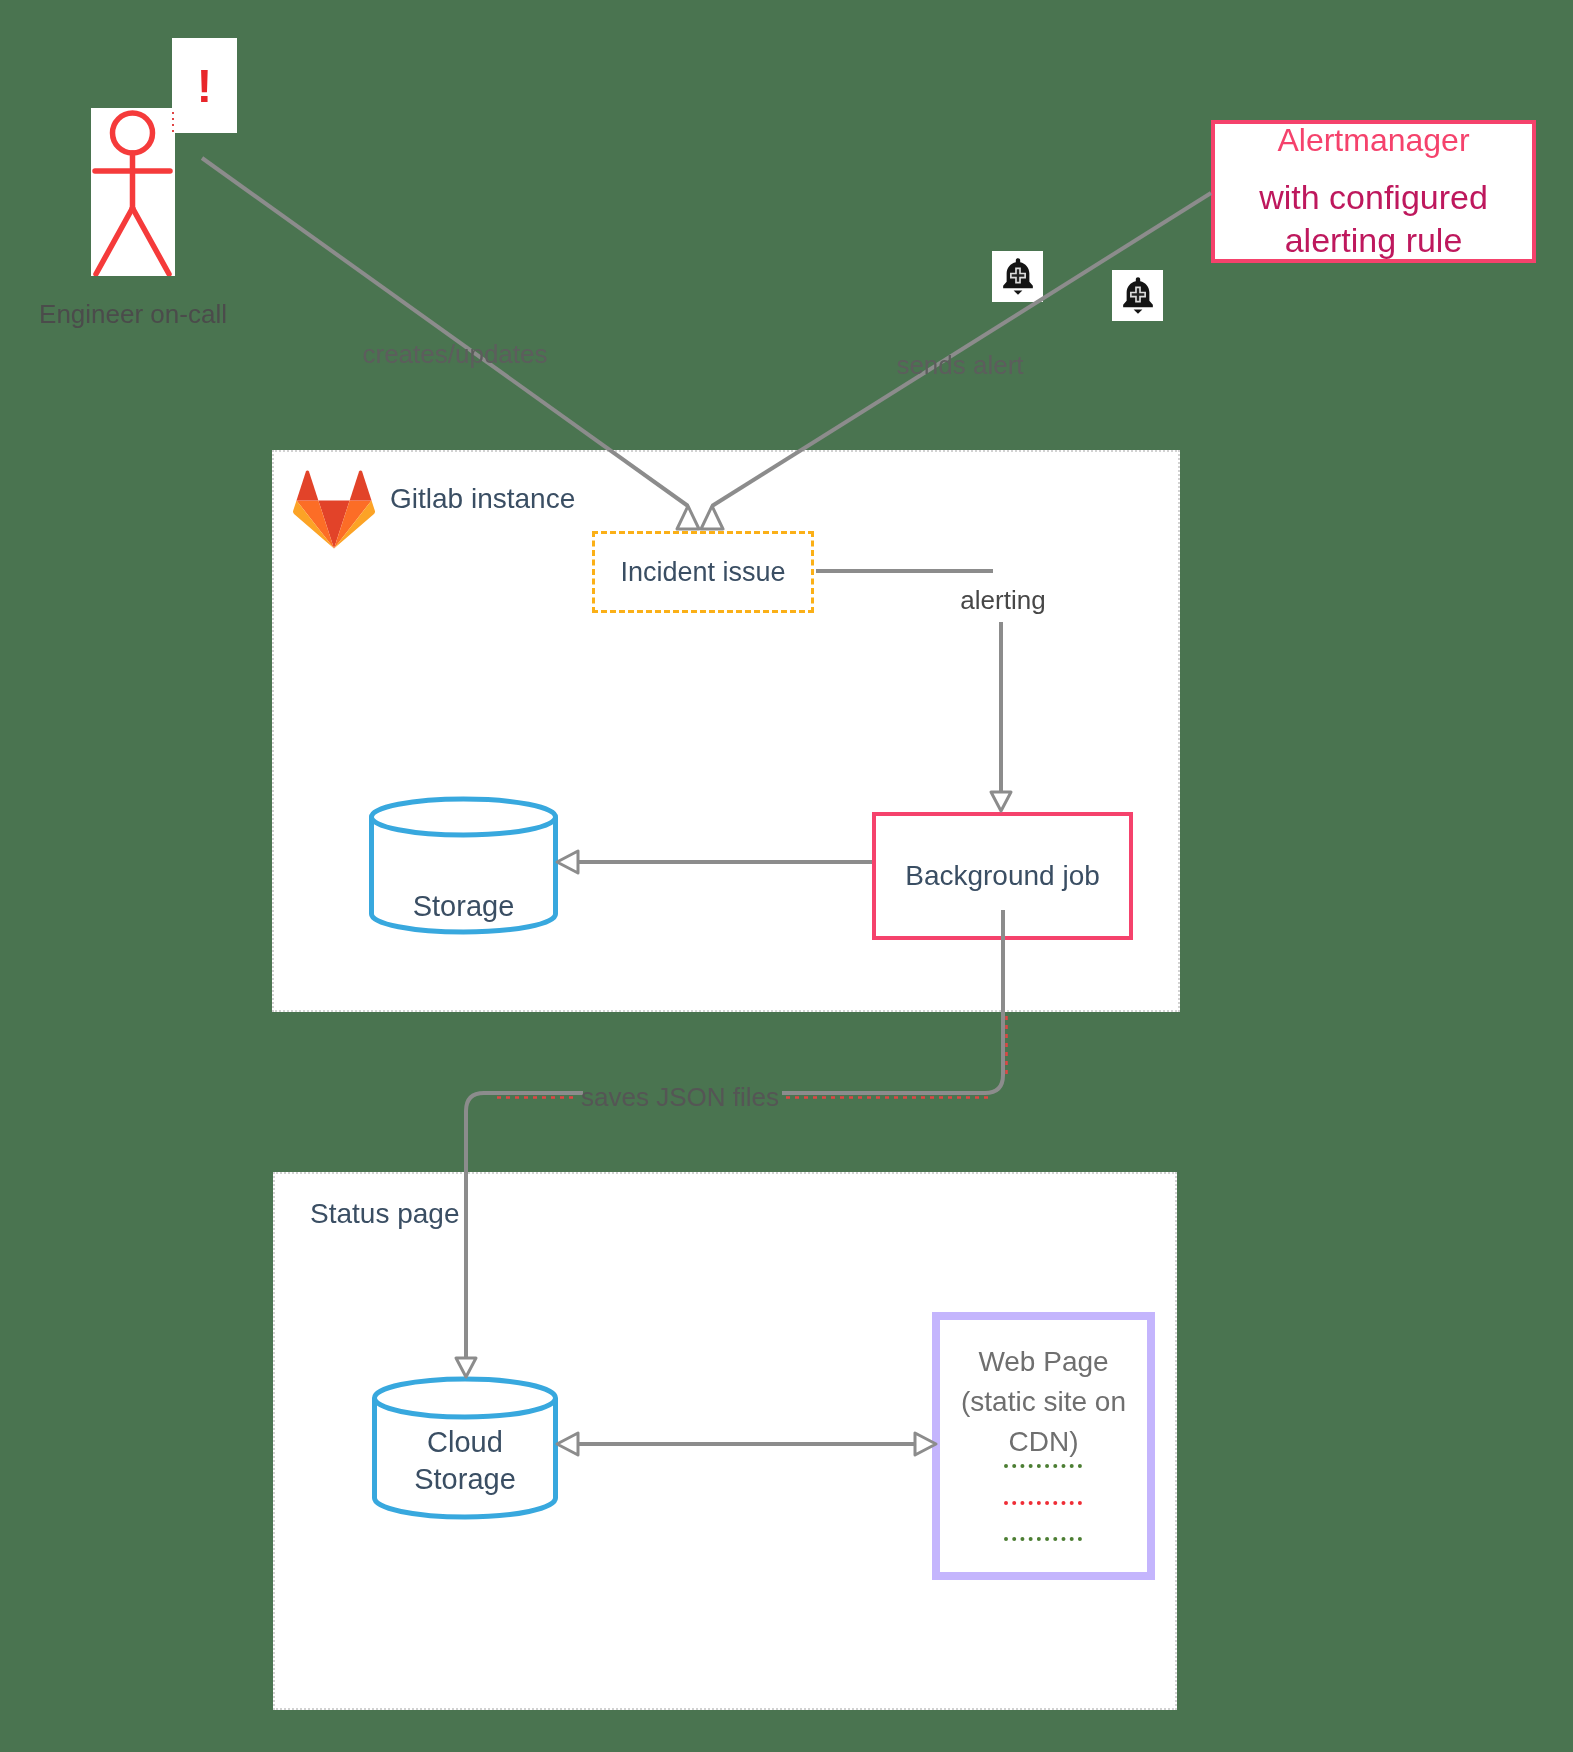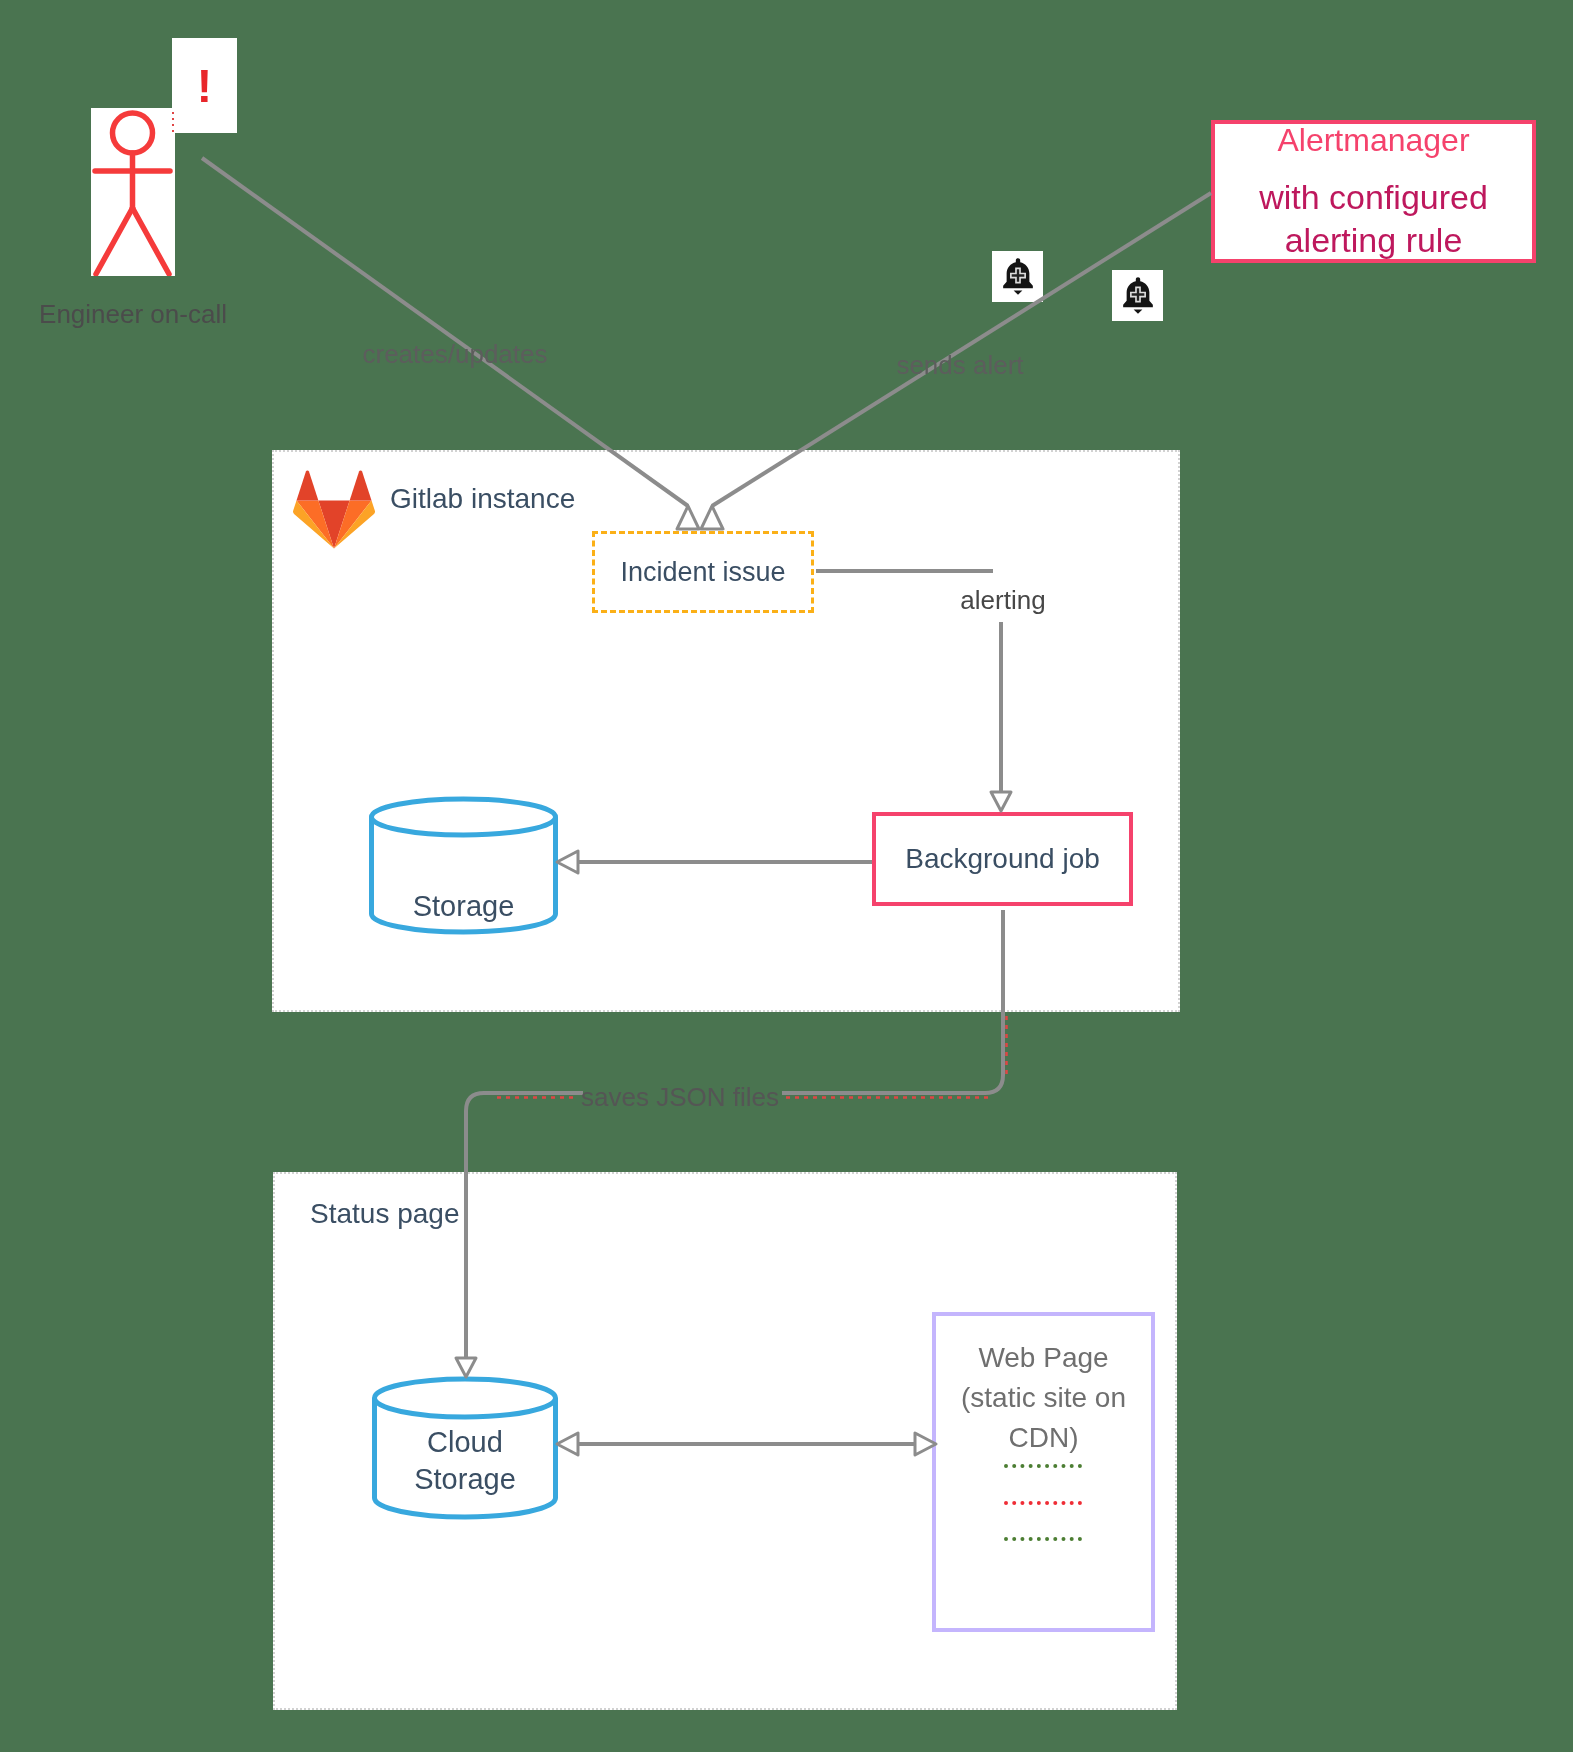--- a/index.html
+++ b/index.html
@@ -66,39 +66,39 @@
     <path fill="#fc6d26" d="M293 554.4 404.8 211.3h156.3z"></path>
     <path fill="#fca326" d="m561.1 211.3 23.9 73c3.1 9.5-.3 19.9-8.4 25.8L293 554.4z"></path>
     <path fill="#e24329" d="M561.1 211.3H404.8L471.9 4.8c3.5-10.6 18.5-10.6 22 0z"></path>
   </svg>
   <div class="abs navy" style="left:390px;top:483px;font-size:28px;">Gitlab instance</div>
 
   <div class="node" style="left:592px;top:531px;width:222px;height:82px;border:3px dashed #fbb017;">
     <span class="navy" style="font-size:27px;">Incident issue</span>
   </div>
 
-  <div class="node" style="left:872px;top:812px;width:261px;height:94px;border:4px solid #f5426c;justify-content:center;">
+  <div class="node" style="left:872px;top:812px;width:261px;height:128px;border:4px solid #f5426c;justify-content:center;">
     <span class="navy" style="font-size:28px;">Background job</span>
   </div>
 
   <svg class="abs" style="left:366px;top:796px;" width="195" height="141" viewBox="0 0 195 141">
     <path d="M5.5 21 V118 A92 18 0 0 0 189.5 118 V21" fill="#ffffff" stroke="#38a8de" stroke-width="5"></path>
     <ellipse cx="97.5" cy="21" rx="92" ry="18" fill="#ffffff" stroke="#38a8de" stroke-width="5"></ellipse>
   </svg>
   <div class="abs navy" style="left:366px;top:858px;width:195px;text-align:center;font-size:29px;margin-top:32px;">Storage</div>
 
   <div class="abs navy" style="left:310px;top:1198px;font-size:28px;">Status page</div>
 
   <svg class="abs" style="left:369px;top:1376px;" width="192" height="146" viewBox="0 0 192 146">
     <path d="M5.5 22 V122 A90.5 19 0 0 0 186.5 122 V22" fill="#ffffff" stroke="#38a8de" stroke-width="5"></path>
     <ellipse cx="96" cy="22" rx="90.5" ry="19" fill="#ffffff" stroke="#38a8de" stroke-width="5"></ellipse>
   </svg>
   <div class="abs navy" style="left:395px;top:1424px;width:140px;text-align:center;font-size:29px;line-height:37px;">Cloud Storage</div>
 
-  <div class="abs" style="left:932px;top:1312px;width:223px;height:320px;background:#ffffff;border:4px solid #c4b5fd;box-sizing:border-box;">
+  <div class="abs" style="left:932px;top:1312px;width:223px;height:268px;background:#ffffff;border:8px solid #c4b5fd;box-sizing:border-box;">
     <div style="margin-top:22px;text-align:center;color:#6f6f6f;font-size:28px;line-height:40px;">
       <div>Web Page</div>
       <div>(static site on</div>
       <div>CDN)</div>
     </div>
   </div>
   <div class="dotrow" style="left:1004px;top:1464px;width:78px;"></div>
   <div class="dotrow" style="left:1004px;top:1501px;width:78px;border-top-color:#ef2d36;"></div>
   <div class="dotrow" style="left:1004px;top:1537px;width:78px;"></div>
 

